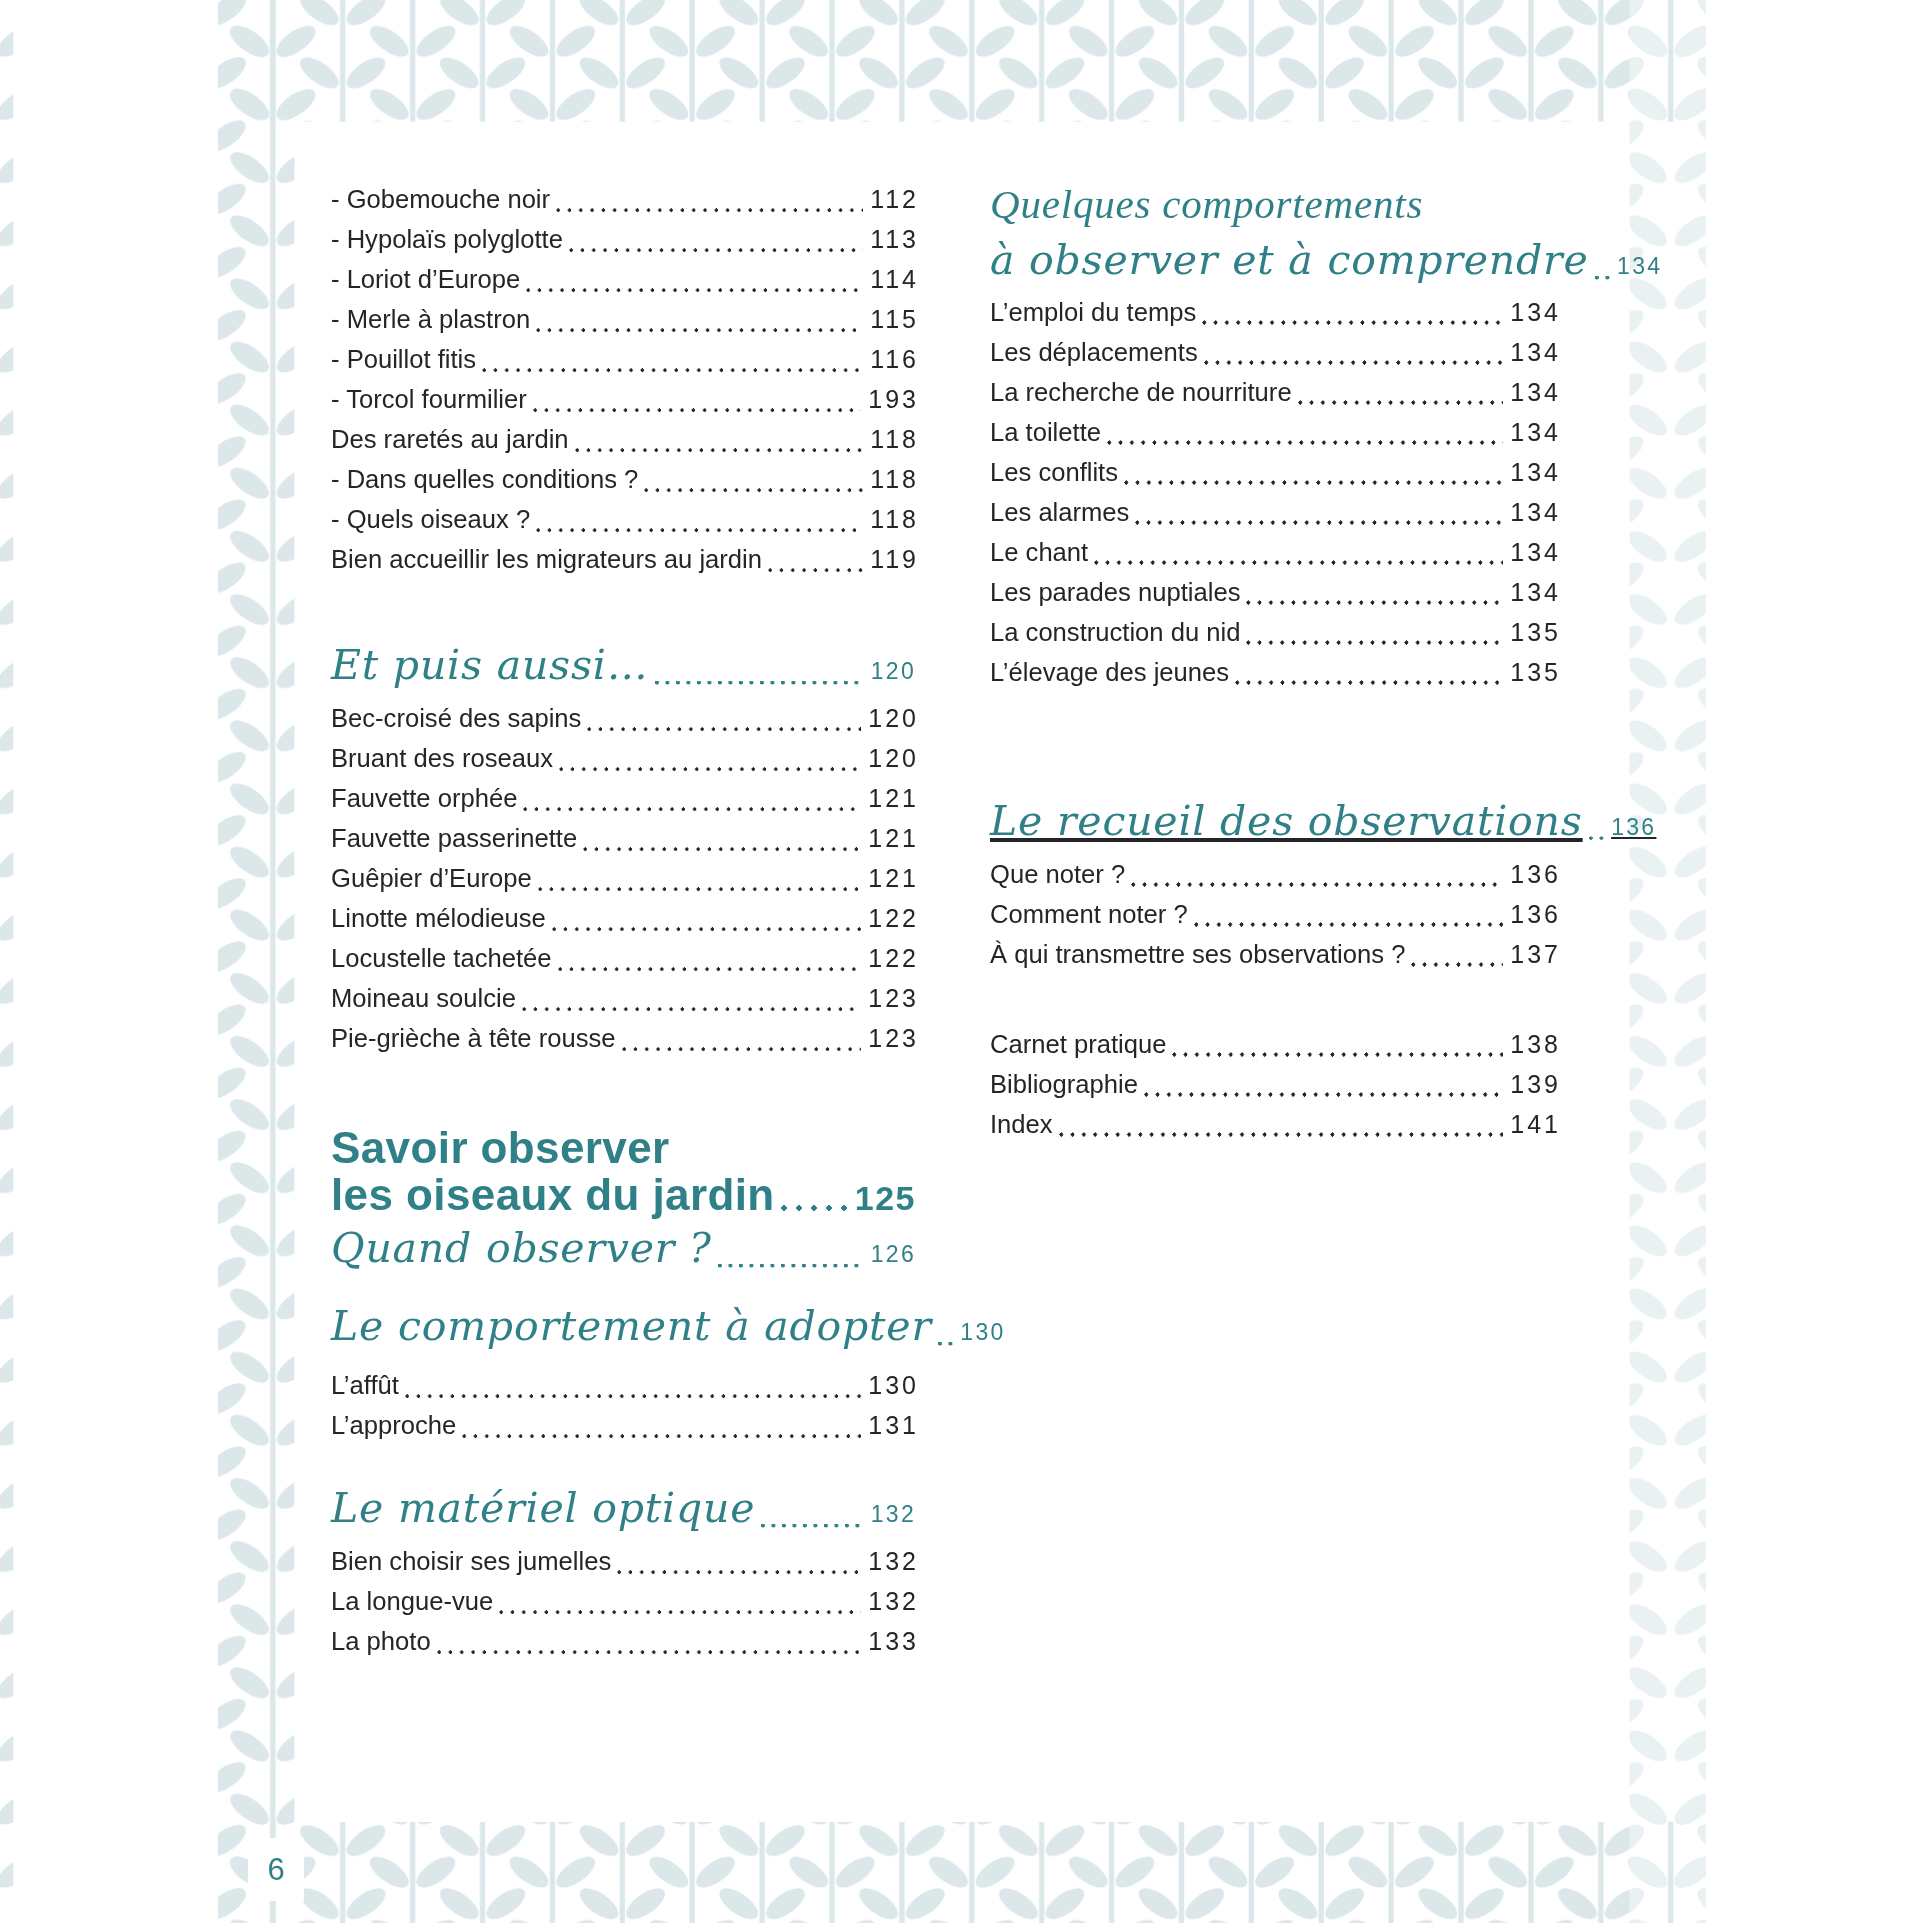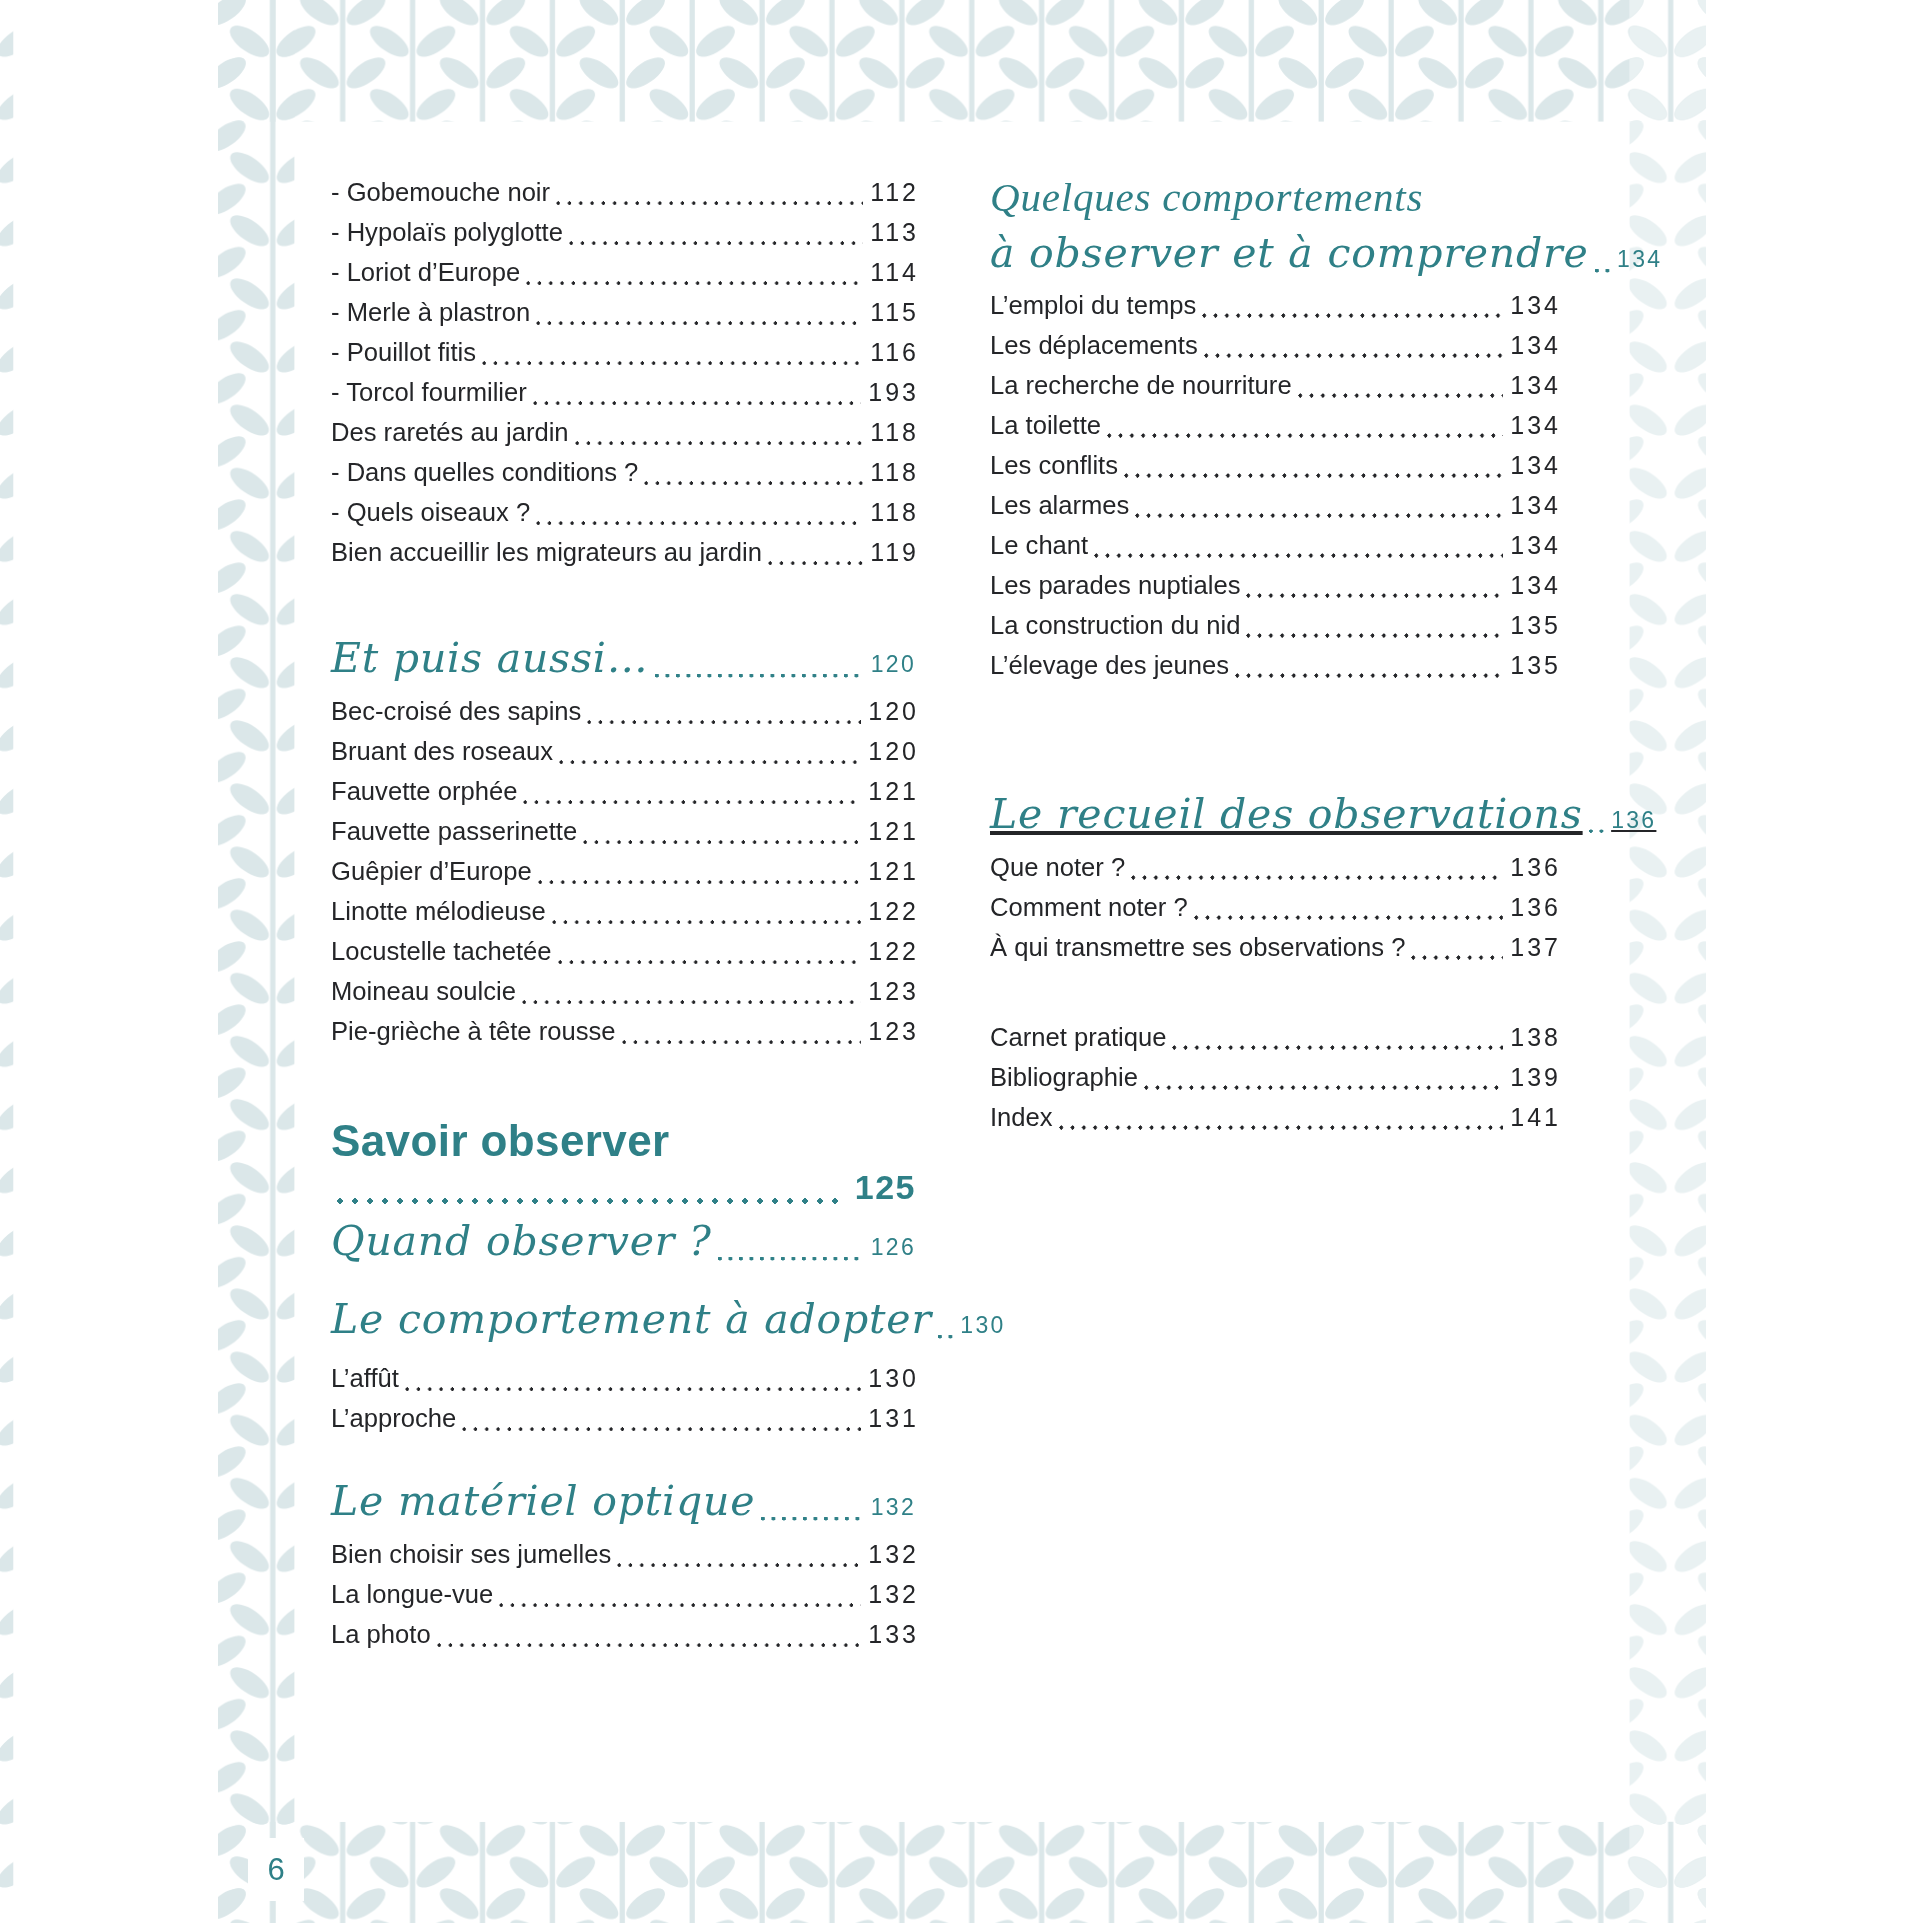--- a/index.html
+++ b/index.html
@@ -1,20 +1,20 @@
 <!DOCTYPE html>
 <html style="--color-teal: #2f8087; --color-text: #242528; --color-leaf: #dbe7e9; --color-leaf-light: #e9f1f2;font-size:12px"><head>
 <meta charset="utf-8">
 <style>
   html,body{margin:0;padding:0;background:#ffffff;}
   .page{position:relative;width:1924px;height:1924px;background:#ffffff;overflow:hidden;
         font-family:"Liberation Sans",sans-serif;color:var(--color-text,#242528);}
   .bg{position:absolute;left:0;top:0;width:1924px;height:1924px;}
 
-  .col{position:absolute;top:172px;}
+  .col{position:absolute;top:179px;}
   .col-left{left:331px;width:585px;}
   .col-right{left:990px;width:568px;}
 
   .block{margin:0;}
   .col-left .block-1{margin-top:56px;}
   .col-left .block-2{margin-top:3px;}
   .col-left .block-3{margin-top:66px;}
   .col-left .block-5{margin-top:18px;}
   .col-left .block-6{margin-top:9px;}
   .col-left .block-7{margin-top:33px;}
@@ -210,20 +210,21 @@
           <span class="lbl">Pie-grièche à tête rousse</span>
           <span class="leader"></span>
           <span class="pnum">123</span>
         </div>
       </div>
       <div class="block block-3 type-chapter">
         <div class="row row-chap">
           <span class="lbl">Savoir observer</span>
         </div>
         <div class="row row-chap">
+          <span class="lbl">les oiseaux du jardin</span>
           <span class="leader"></span>
           <span class="pnum">125</span>
         </div>
       </div>
       <div class="block block-4 type-script">
         <div class="row row-script">
           <span class="lbl">Quand observer ?</span>
           <span class="leader"></span>
           <span class="pnum">126</span>
         </div>

